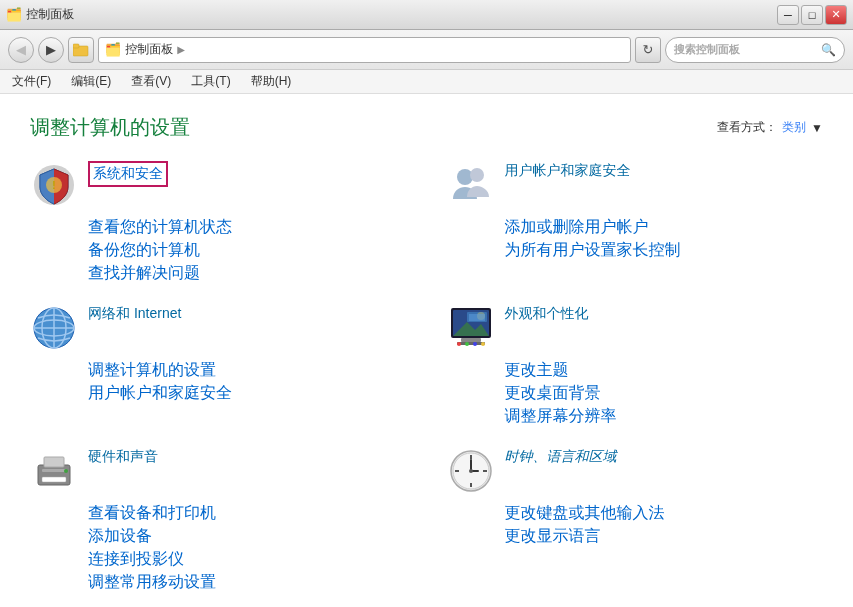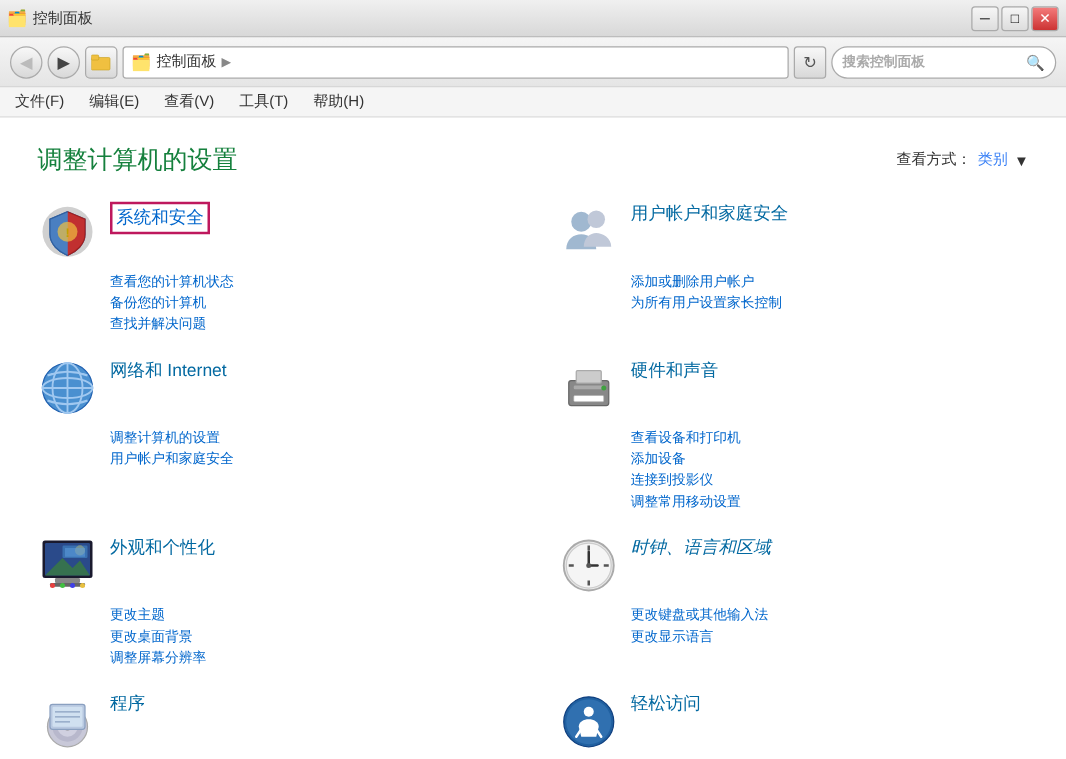--- a/index.html
+++ b/index.html
@@ -208,21 +208,21 @@
       padding: 1px 3px;
       color: #0066cc;
     }
     .cp-links {
       margin-left: 58px;
       display: flex;
       flex-direction: column;
       gap: 2px;
     }
     .cp-link {
-      font-size: 11px;
+      font-size: 16px;
       color: #0066cc;
       cursor: pointer;
       text-decoration: none;
     }
   </style>
 </head>
 <body>
 
 <div class="title-bar">
   <div class="title-bar-left">
@@ -340,44 +340,20 @@
       <div class="cp-links">
         <a class="cp-link">调整计算机的设置</a>
         <a class="cp-link">用户帐户和家庭安全</a>
       </div>
     </div>
 
     <div class="cp-section">
       <div class="cp-section-header">
         <div class="cp-icon">
           <svg width="48" height="48" viewBox="0 0 48 48">
-
-            <rect x="8" y="18" width="32" height="20" rx="2" fill="#888" stroke="#666" stroke-width="1"></rect>
-            <rect x="12" y="22" width="24" height="3" rx="1" fill="#aaa"></rect>
-            <rect x="14" y="10" width="20" height="10" rx="1" fill="#ccc" stroke="#aaa" stroke-width="1"></rect>
-            <rect x="12" y="30" width="24" height="5" rx="1" fill="#fff" stroke="#aaa" stroke-width="0.5"></rect>
-            <circle cx="36" cy="24" r="2" fill="#40a040"></circle>
-          </svg>
-        </div>
-        <div style="display:flex; flex-direction:column;">
-          <span class="cp-section-title">硬件和声音</span>
-        </div>
-      </div>
-      <div class="cp-links">
-        <a class="cp-link">查看设备和打印机</a>
-        <a class="cp-link">添加设备</a>
-        <a class="cp-link">连接到投影仪</a>
-        <a class="cp-link">调整常用移动设置</a>
-      </div>
-    </div>
-
-    <div class="cp-section">
-      <div class="cp-section-header">
-        <div class="cp-icon">
-          <svg width="48" height="48" viewBox="0 0 48 48">
             <rect x="4" y="4" width="40" height="30" rx="2" fill="#1a1a2e"></rect>
             <rect x="6" y="6" width="36" height="26" rx="1" fill="#2a4a8a"></rect>
             <polygon points="6,32 20,18 28,26 34,20 42,32" fill="#3a7a40" opacity="0.8"></polygon>
             <circle cx="34" cy="12" r="4" fill="#f0c030"></circle>
             <rect x="14" y="34" width="20" height="4" rx="1" fill="#888"></rect>
             <rect x="10" y="38" width="28" height="3" rx="1" fill="#666"></rect>
             <rect x="20" y="8" width="20" height="10" rx="1" fill="#4080c0" opacity="0.7"></rect>
             <rect x="22" y="10" width="16" height="7" fill="#60a0e0" opacity="0.5"></rect>
 
             <circle cx="12" cy="40" r="2" fill="#e84040"></circle>
@@ -394,20 +370,44 @@
         <a class="cp-link">更改主题</a>
         <a class="cp-link">更改桌面背景</a>
         <a class="cp-link">调整屏幕分辨率</a>
       </div>
     </div>
 
     <div class="cp-section">
       <div class="cp-section-header">
         <div class="cp-icon">
           <svg width="48" height="48" viewBox="0 0 48 48">
+
+            <rect x="8" y="18" width="32" height="20" rx="2" fill="#888" stroke="#666" stroke-width="1"></rect>
+            <rect x="12" y="22" width="24" height="3" rx="1" fill="#aaa"></rect>
+            <rect x="14" y="10" width="20" height="10" rx="1" fill="#ccc" stroke="#aaa" stroke-width="1"></rect>
+            <rect x="12" y="30" width="24" height="5" rx="1" fill="#fff" stroke="#aaa" stroke-width="0.5"></rect>
+            <circle cx="36" cy="24" r="2" fill="#40a040"></circle>
+          </svg>
+        </div>
+        <div style="display:flex; flex-direction:column;">
+          <span class="cp-section-title">硬件和声音</span>
+        </div>
+      </div>
+      <div class="cp-links">
+        <a class="cp-link">查看设备和打印机</a>
+        <a class="cp-link">添加设备</a>
+        <a class="cp-link">连接到投影仪</a>
+        <a class="cp-link">调整常用移动设置</a>
+      </div>
+    </div>
+
+    <div class="cp-section">
+      <div class="cp-section-header">
+        <div class="cp-icon">
+          <svg width="48" height="48" viewBox="0 0 48 48">
             <circle cx="24" cy="24" r="20" fill="#e8e8e8" stroke="#aaa" stroke-width="1.5"></circle>
             <circle cx="24" cy="24" r="18" fill="#f5f5f5" stroke="#ccc" stroke-width="1"></circle>
 
             <line x1="24" y1="8" x2="24" y2="12" stroke="#555" stroke-width="2"></line>
             <line x1="40" y1="24" x2="36" y2="24" stroke="#555" stroke-width="2"></line>
             <line x1="24" y1="40" x2="24" y2="36" stroke="#555" stroke-width="2"></line>
             <line x1="8" y1="24" x2="12" y2="24" stroke="#555" stroke-width="2"></line>
 
             <line x1="24" y1="24" x2="24" y2="13" stroke="#333" stroke-width="2" stroke-linecap="round"></line>
             <line x1="24" y1="24" x2="31" y2="24" stroke="#333" stroke-width="2" stroke-linecap="round"></line>

